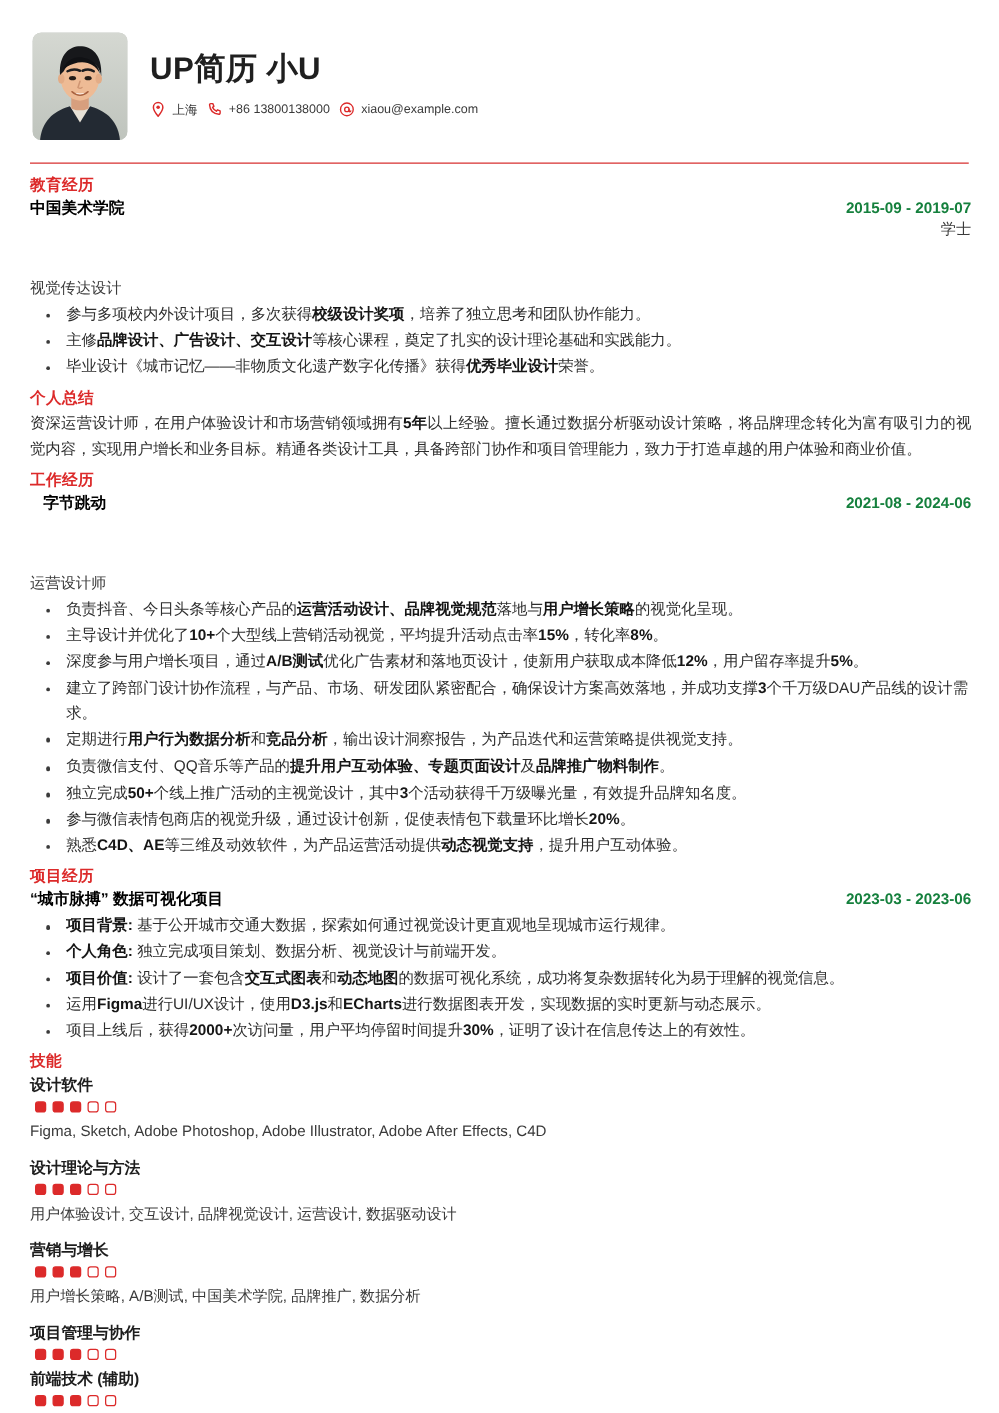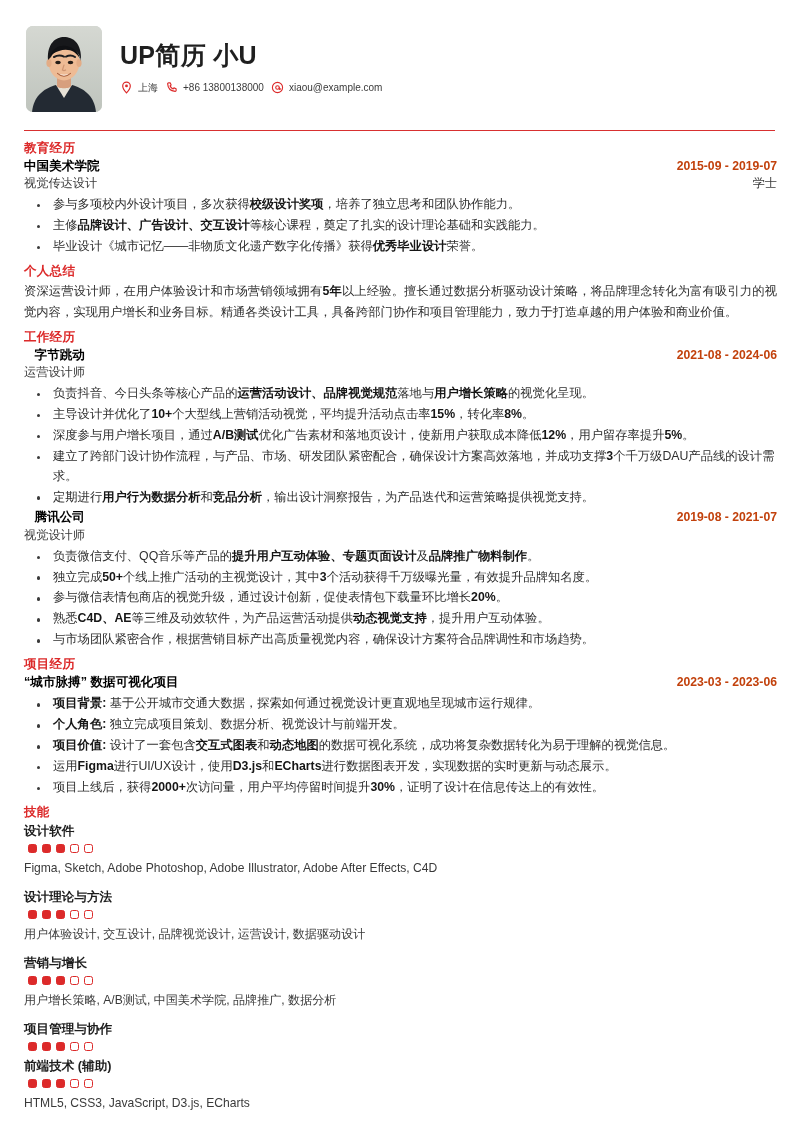--- a/index.html
+++ b/index.html
@@ -86,25 +86,26 @@
     font-size: 12.6px;
     font-weight: 700;
     color: #000000;
     line-height: 1.38;
     text-align: right;
   }
   .role {
     font-size: 12.2px;
     color: #3b3b3b;
     line-height: 1.38;
+    margin-top: 47px;
   }
   .date {
     font-size: 12.2px;
     font-weight: 700;
-    color: #c2410c;
+    color: #15803d;
     line-height: 1.38;
     white-space: nowrap;
   }
   .degree {
     font-size: 12.2px;
     color: #3b3b3b;
     line-height: 1.38;
   }
 
   ul.bullets {
@@ -289,35 +290,25 @@
           </div>
           <ul class="bullets">
             <li>负责抖音、今日头条等核心产品的<b>运营活动设计、品牌视觉规范</b>落地与<b>用户增长策略</b>的视觉化呈现。</li>
             <li>主导设计并优化了<b>10+</b>个大型线上营销活动视觉，平均提升活动点击率<b>15%</b>，转化率<b>8%</b>。</li>
             <li>深度参与用户增长项目，通过<b>A/B测试</b>优化广告素材和落地页设计，使新用户获取成本降低<b>12%</b>，用户留存率提升<b>5%</b>。</li>
             <li>建立了跨部门设计协作流程，与产品、市场、研发团队紧密配合，确保设计方案高效落地，并成功支撑<b>3</b>个千万级DAU产品线的设计需求。</li>
             <li>定期进行<b>用户行为数据分析</b>和<b>竞品分析</b>，输出设计洞察报告，为产品迭代和运营策略提供视觉支持。</li>
           </ul>
         </div>
         <div class="entry">
-          <div class="entry-head">
-            <div class="entry-left">
-              <div class="org">腾讯公司</div>
-              <div class="role">视觉设计师</div>
-            </div>
-            <div class="entry-right">
-              <div class="date">2019-08 - 2021-07</div>
-            </div>
-          </div>
           <ul class="bullets">
             <li>负责微信支付、QQ音乐等产品的<b>提升用户互动体验、专题页面设计</b>及<b>品牌推广物料制作</b>。</li>
             <li>独立完成<b>50+</b>个线上推广活动的主视觉设计，其中<b>3</b>个活动获得千万级曝光量，有效提升品牌知名度。</li>
             <li>参与微信表情包商店的视觉升级，通过设计创新，促使表情包下载量环比增长<b>20%</b>。</li>
             <li>熟悉<b>C4D、AE</b>等三维及动效软件，为产品运营活动提供<b>动态视觉支持</b>，提升用户互动体验。</li>
-            <li>与市场团队紧密合作，根据营销目标产出高质量视觉内容，确保设计方案符合品牌调性和市场趋势。</li>
           </ul>
         </div>
       </div>
   </div>
 
   <div class="section">
     <div class="section-title">项目经历</div>
     <div>
         <div class="entry">
           <div class="entry-head">

